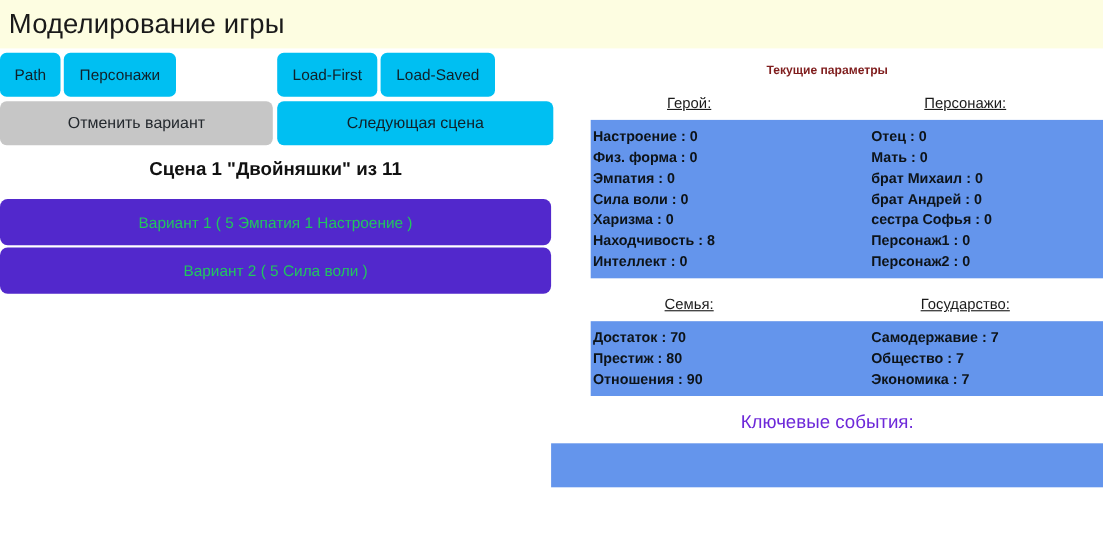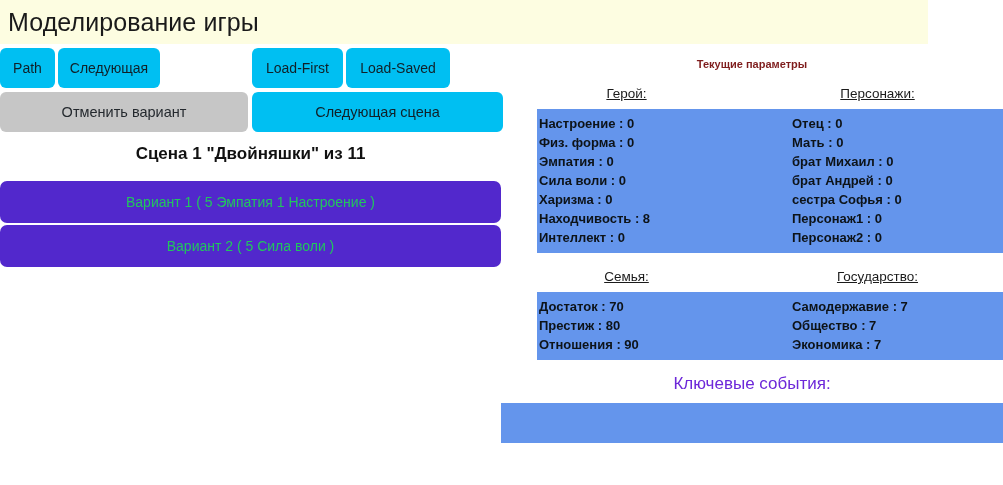--- a/index.html
+++ b/index.html
@@ -6,21 +6,21 @@
   html, body {
     width: 1003px; height: 485px;
     background: #ffffff;
     font-family: "Liberation Sans", "DejaVu Sans", sans-serif;
     overflow: hidden;
   }
   #app { position: relative; width: 1003px; height: 485px; }
 
   
   .header-bar {
-    position: absolute; left: 0; top: 0; width: 928px; height: 44px;
+    position: absolute; left: 0; top: 0; width: 1003px; height: 44px;
     background: #fdfde1;
     display: flex; align-items: flex-start;
   }
   .header-title {
     font-size: 25px; color: #1a1a1a; font-weight: 400;
     padding-left: 8px; letter-spacing: .1px; line-height: 44px;
   }
 
   
   .left-pane { position: absolute; left: 0; top: 44px; width: 501px; height: 441px; padding-left: 34px; }
@@ -97,21 +97,21 @@
 <div id="app">
 
   <div class="header-bar">
     <div class="header-title">Моделирование игры</div>
   </div>
 
   <div class="left-pane">
 
     <div class="toolbar-row1">
       <button class="btn btn-cyan b-path">Path</button>
-      <button class="btn btn-cyan b-save">Следующая</button>
+      <button class="btn btn-cyan b-save">Персонажи</button>
       <button class="btn btn-cyan b-loadfirst">Load-First</button>
       <button class="btn btn-cyan b-loadsaved">Load-Saved</button>
     </div>
 
     <div class="toolbar-row2">
       <button class="btn btn-gray b-cancel">Отменить вариант</button>
       <button class="btn btn-cyan b-next">Следующая сцена</button>
     </div>
 
     <div class="scene-title">Сцена 1 "Двойняшки" из 11</div>

